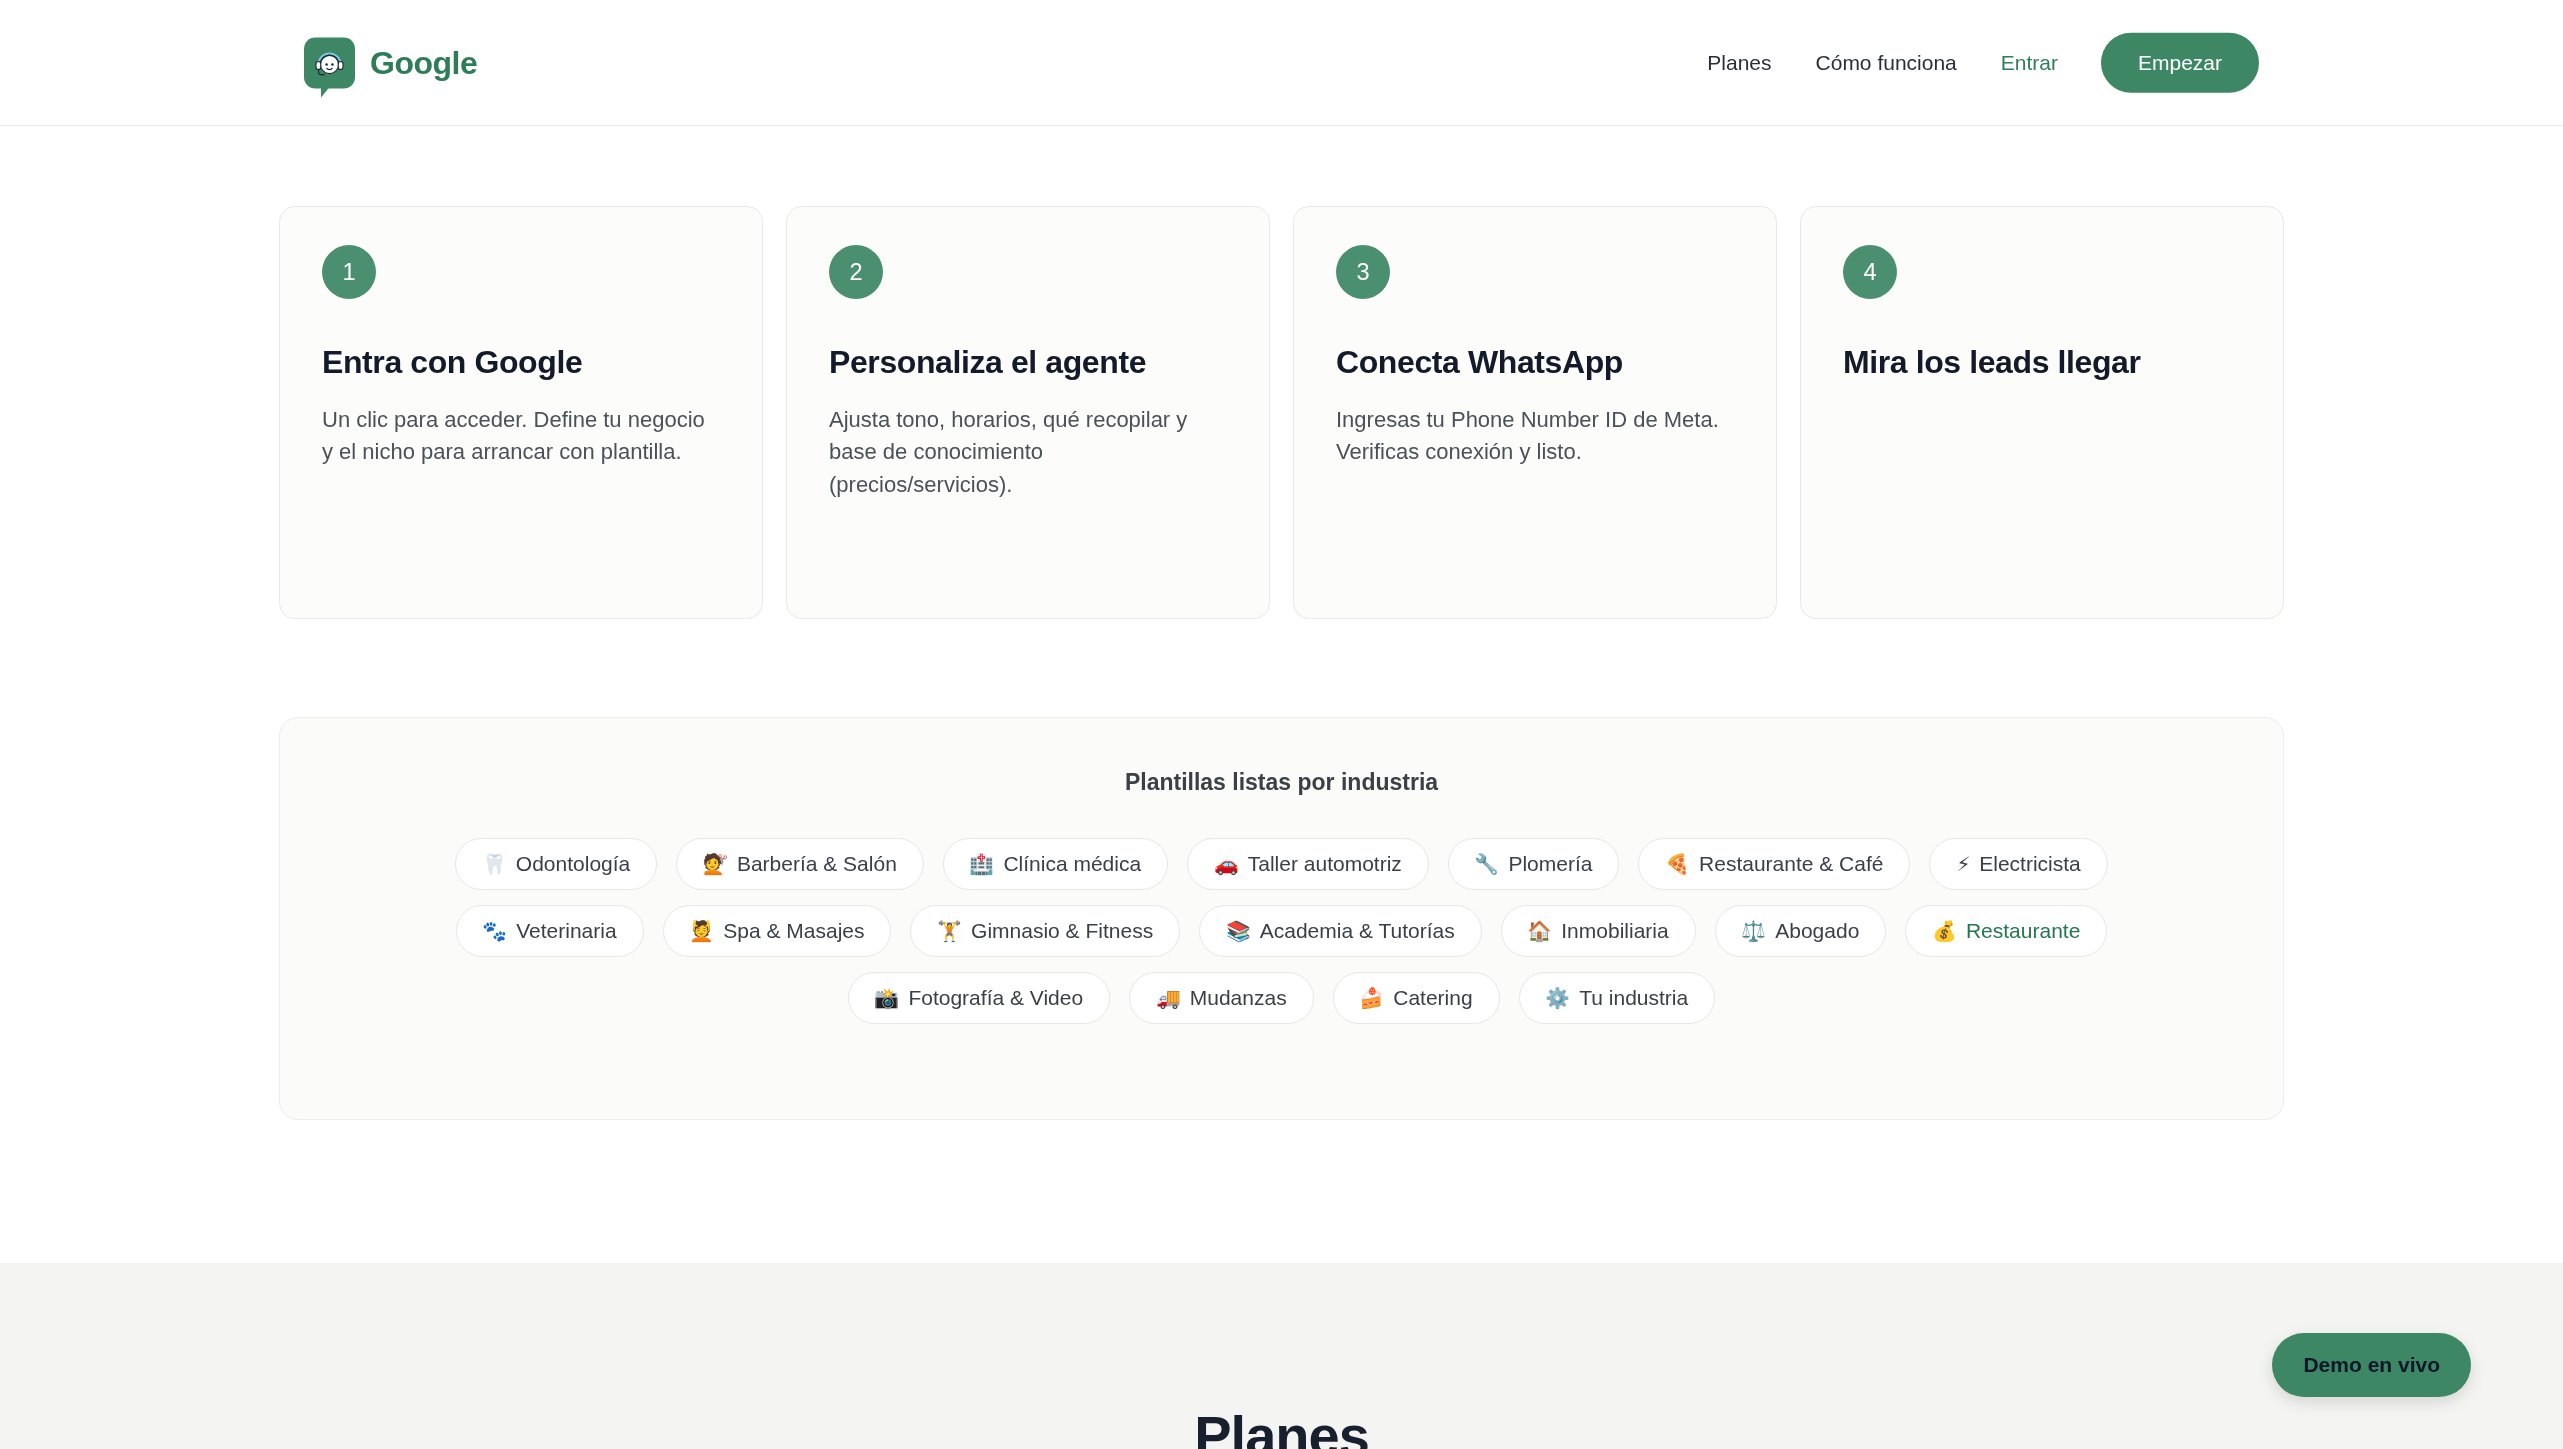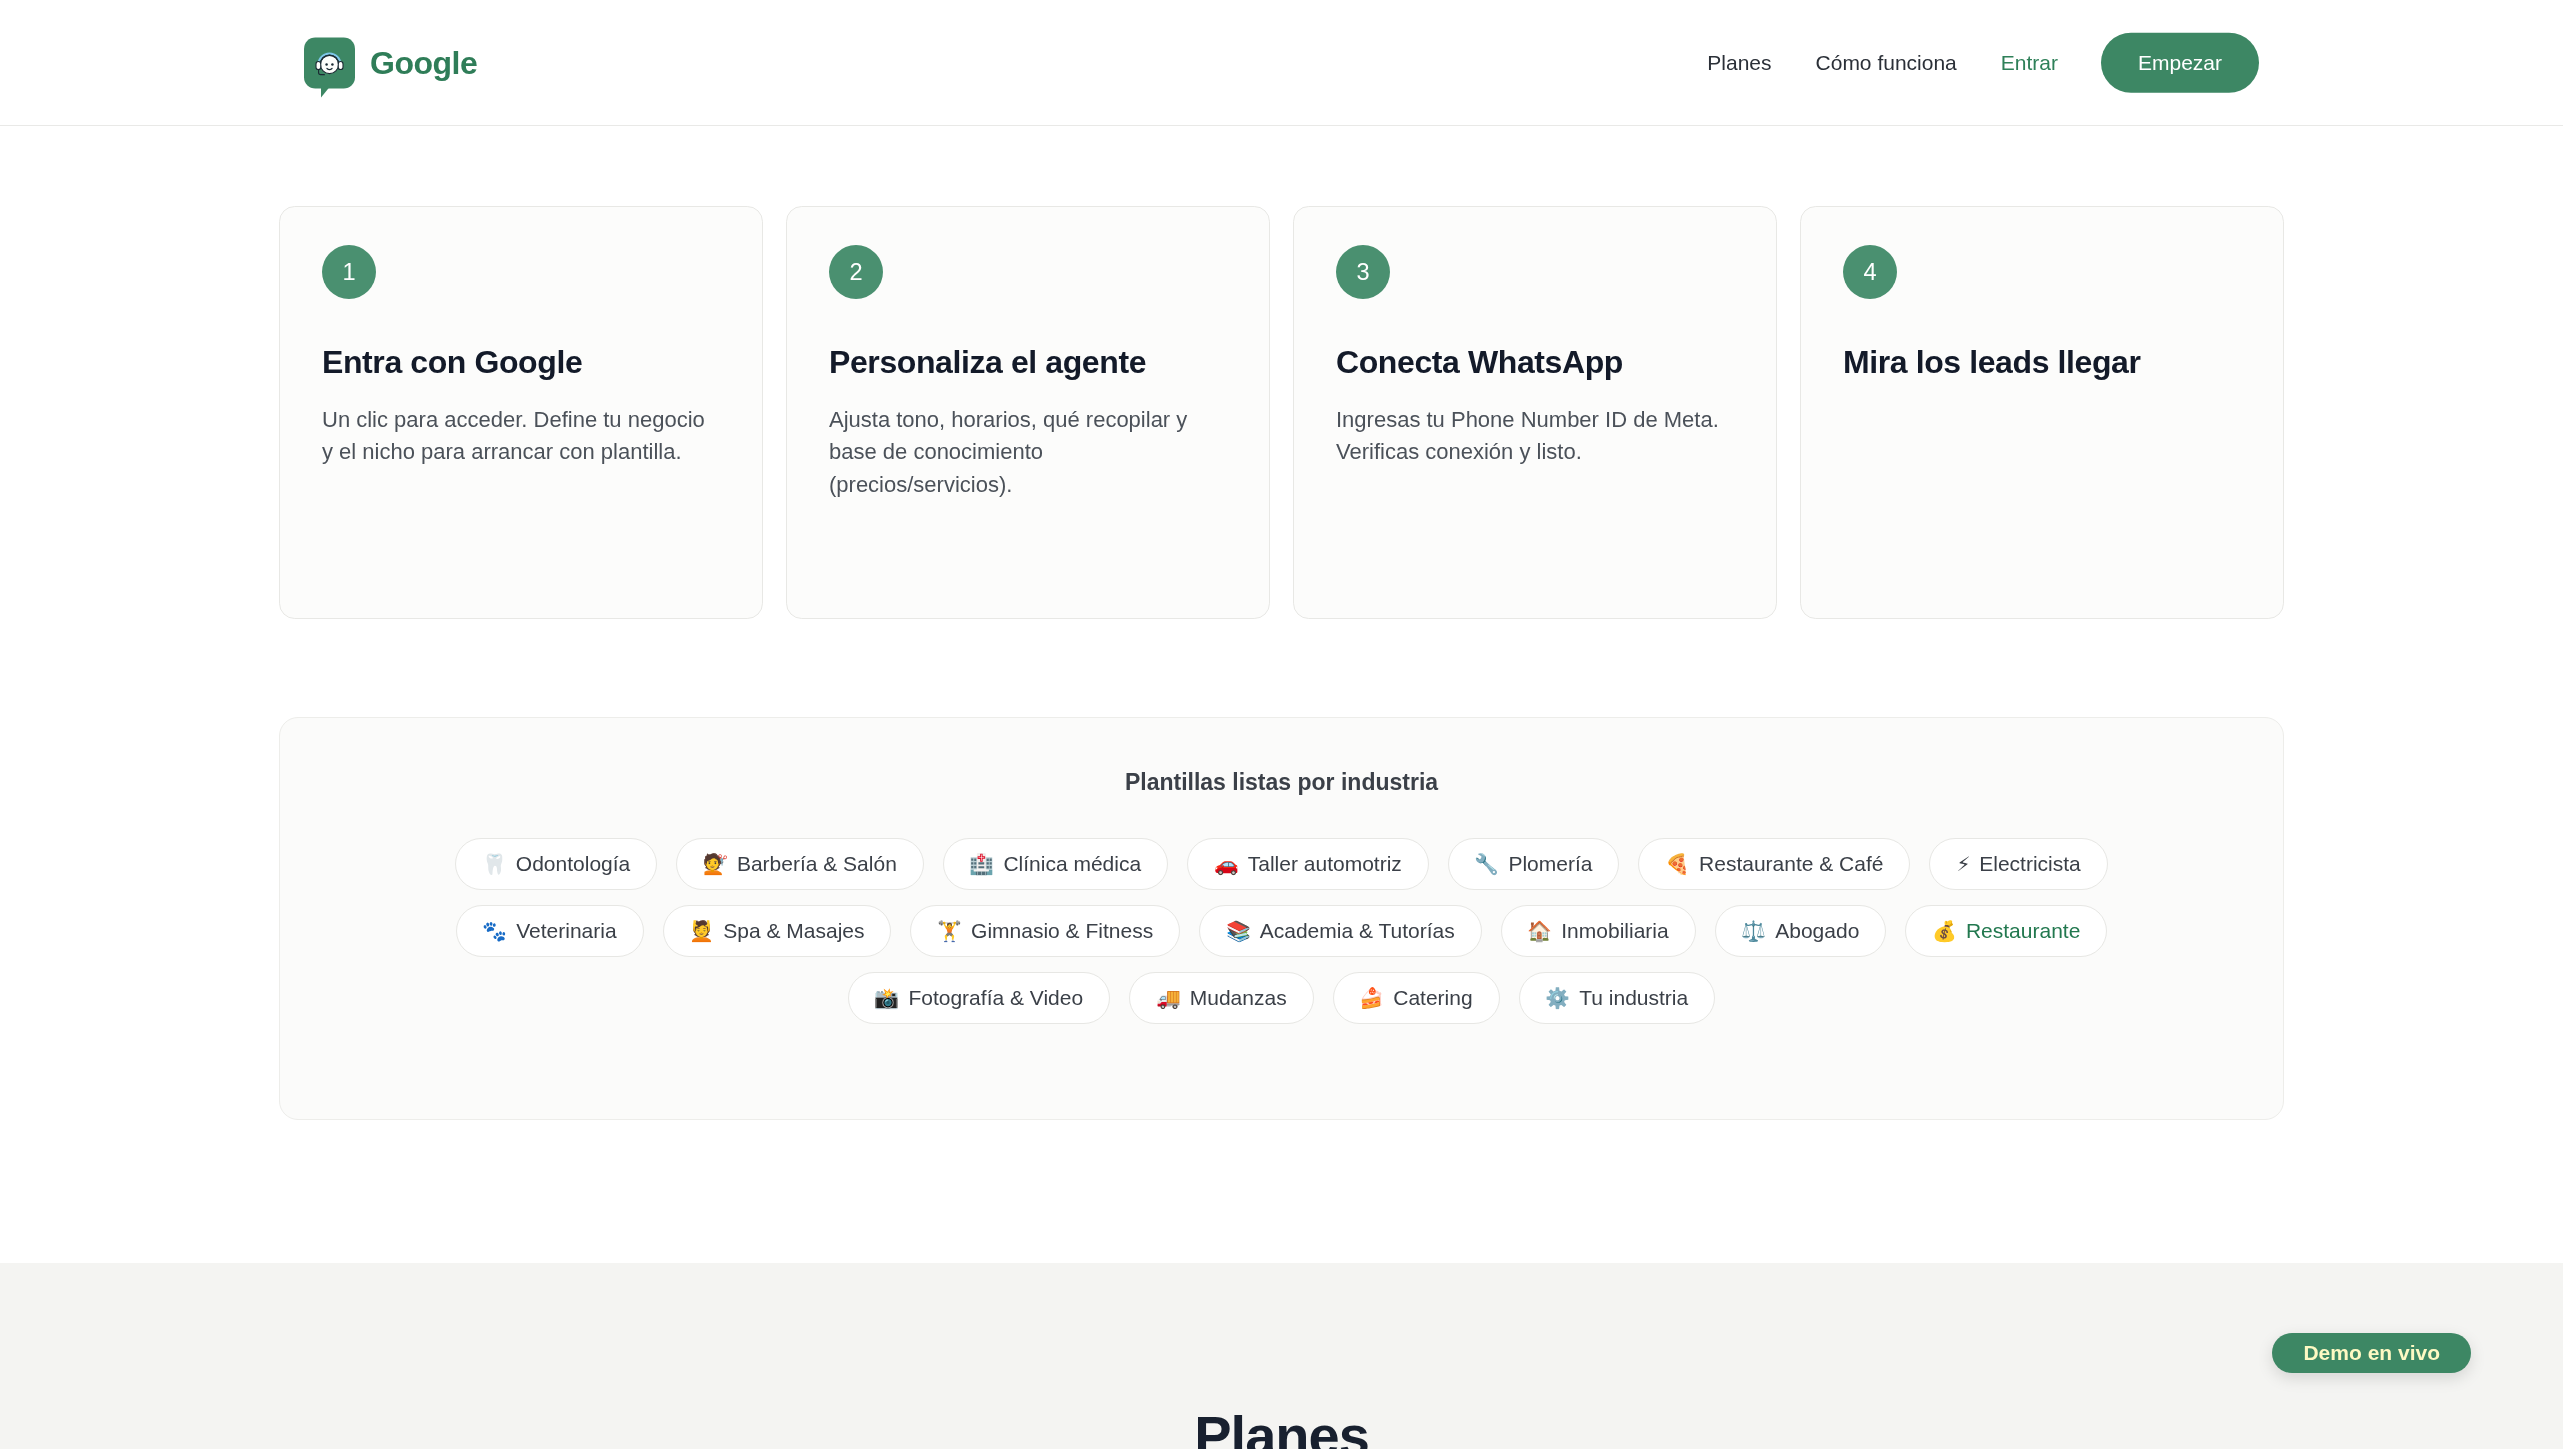--- a/index.html
+++ b/index.html
@@ -134,25 +134,25 @@
   }
   .plans-title {
     position:absolute; top:140px; left:0; width:2563px;
     text-align:center; font-size:56px; font-weight:800;
     color:#18202f; letter-spacing:-1px;
   }
 
   
   .demo-fab {
     position:absolute; right:92px; top:1333px;
-    background:#3d8764; color:#fef9c3;
+    background:#3d8764; color:#0f172a;
     font-size:21px; font-weight:700;
     font-family:"Liberation Sans", sans-serif;
     border:none; border-radius:872px;
-    padding:8px 31px; cursor:pointer; white-space:nowrap;
+    padding:20px 31px; cursor:pointer; white-space:nowrap;
     box-shadow:0 5.2px 15.7px rgba(0,0,0,0.13);
     z-index:30;
   }
 </style>
 </head>
 <body>
 
 <div class="page">
 
   <div class="hero-ghost">

